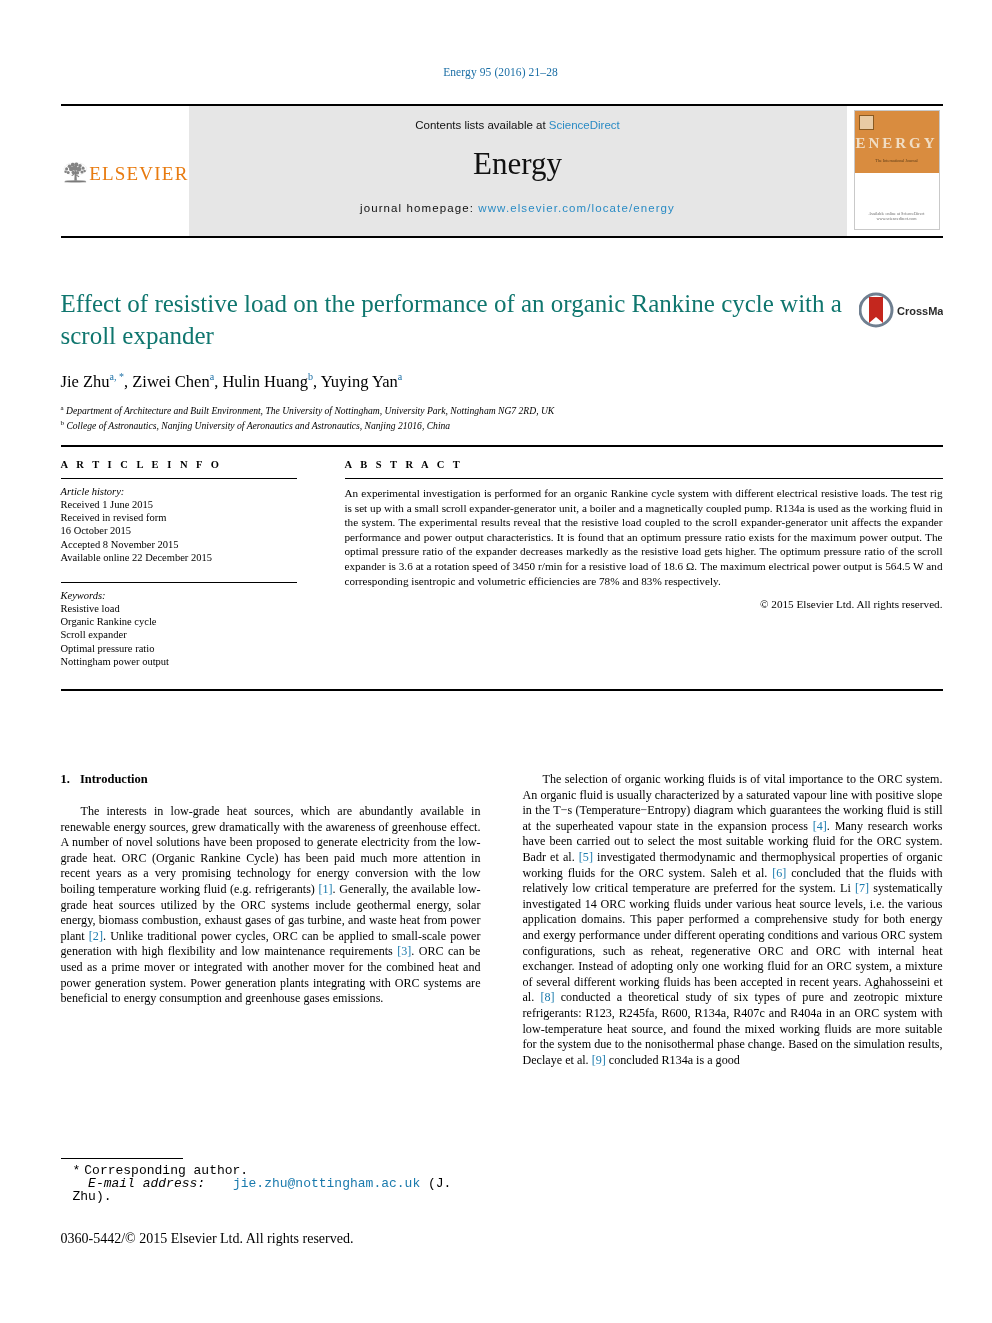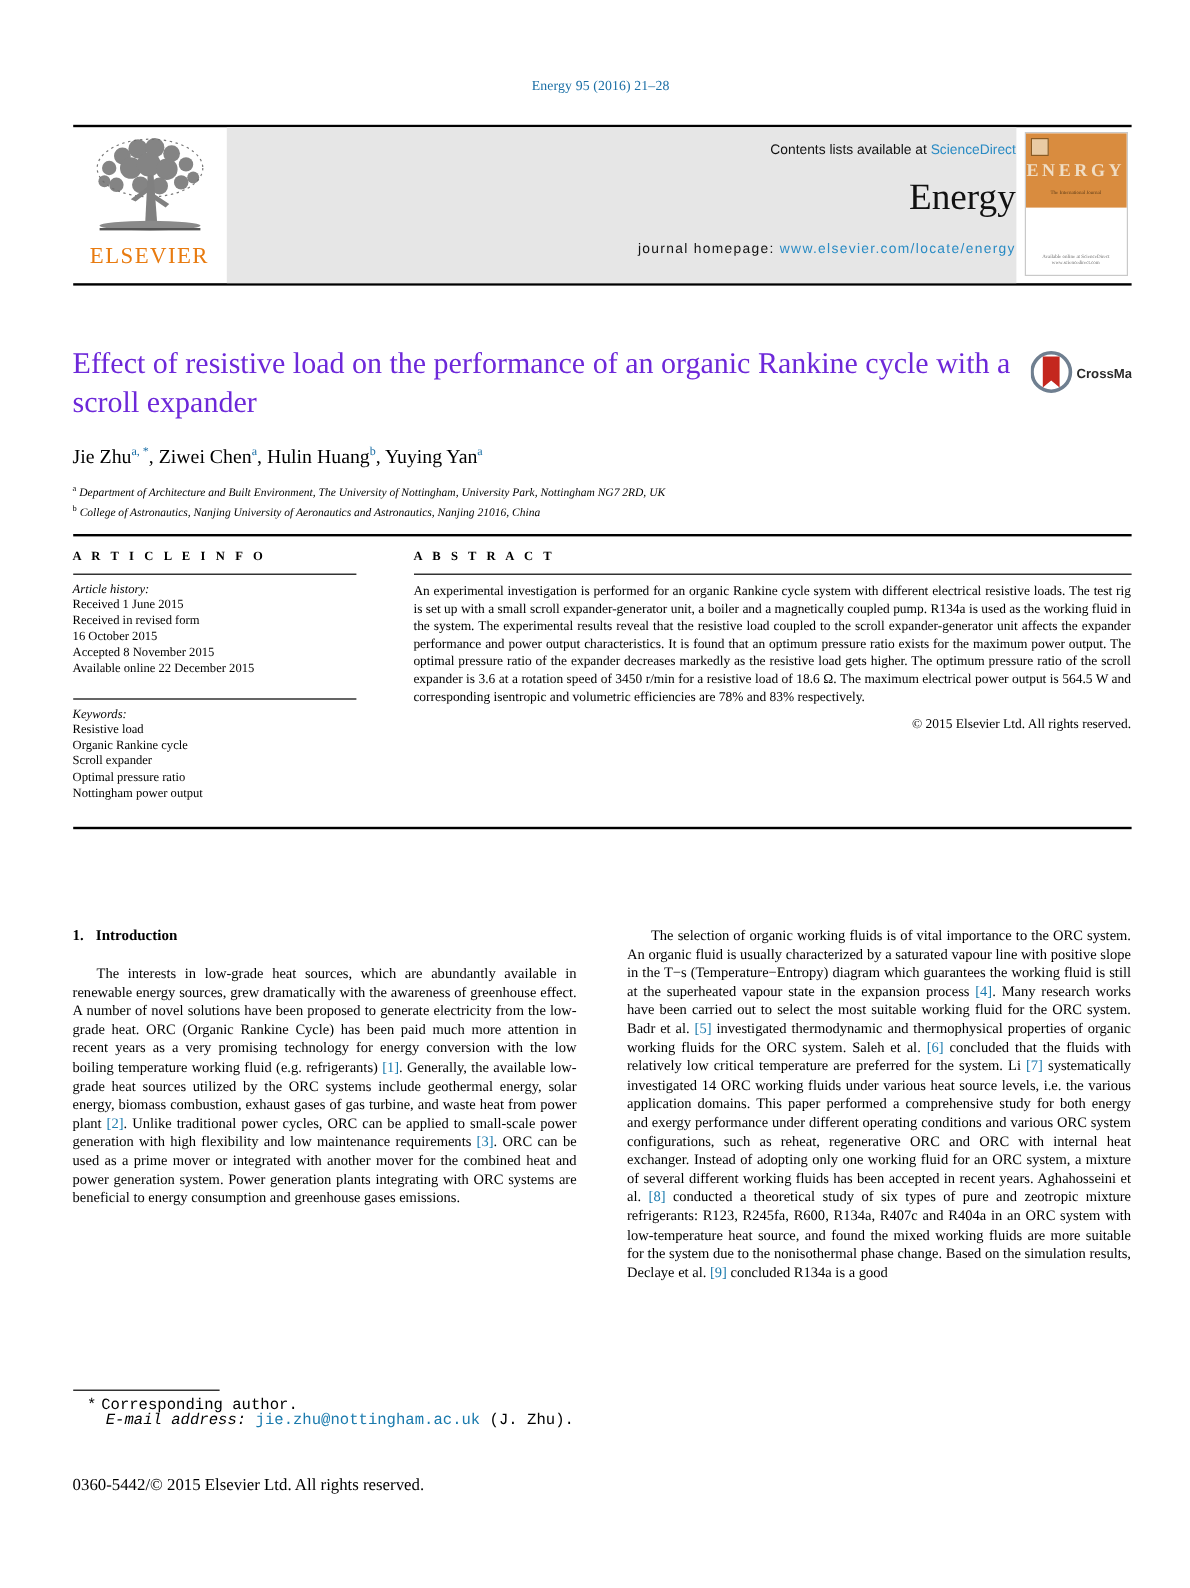--- a/index.html
+++ b/index.html
@@ -41,40 +41,40 @@
     height: 130px;
     border-top: 2.5px solid #000;
     border-bottom: 2.5px solid #000;
     box-sizing: content-box;
     display: flex;
   }
   .elsevier-logo {
     width: 128px;
     flex: 0 0 128px;
     display: flex;
-    flex-direction: column;
+    flex-direction: row;
     align-items: center;
     justify-content: flex-start;
     padding-top: 4px;
     box-sizing: border-box;
   }
   .tree-box { width: 112px; height: 92px; }
   .elsevier-word {
     font-family: "Liberation Serif", serif;
     font-size: 19px;
     letter-spacing: 1.2px;
     color: #e87b10;
     margin-top: 1px;
   }
   .journal-center {
     flex: 1 1 auto;
     background: #e6e6e6;
     display: flex;
     flex-direction: column;
-    align-items: flex-end;
+    align-items: center;
     justify-content: flex-start;
     padding-top: 13px;
     box-sizing: border-box;
   }
   .contents-line {
     font-family: "Liberation Sans", sans-serif;
     font-size: 11.5px;
     color: #111;
   }
   .contents-line .sd { color: #2a8bc4; }
@@ -152,21 +152,21 @@
     position: absolute;
     top: 288px;
     left: 56px;
     width: 882px;
   }
   .article-title {
     font-family: "Liberation Serif", serif;
     font-size: 25px;
     line-height: 32px;
     max-width: 790px;
-    color: #6d28d9;
+    color: #0f766e;
   }
   .crossmark {
     position: absolute;
     top: 0px;
     right: 0px;
     width: 84px;
     height: 44px;
   }
   .authors {
     font-family: "Liberation Serif", serif;
@@ -257,21 +257,21 @@
     margin-bottom: 5px;
   }
   .fn-line {
     font-size: 13px;
     line-height: 13px;
     padding-left: 12px;
     font-family: Liberation Mono, monospace;
   }
   .fn-line .star { margin-right: 4px; }
   .fn-email-label { font-style: italic; }
-  .fn-email { color: #1a7aad; }
+  .fn-email { color: #1a7aad; margin-left: 20px; }
   .doi-block {
     position: absolute;
     top: 1232px;
     left: 56px;
     width: 500px;
   }
   .doi-link {
     font-size: 11px;
     color: #1a7aad;
     line-height: 14px;

